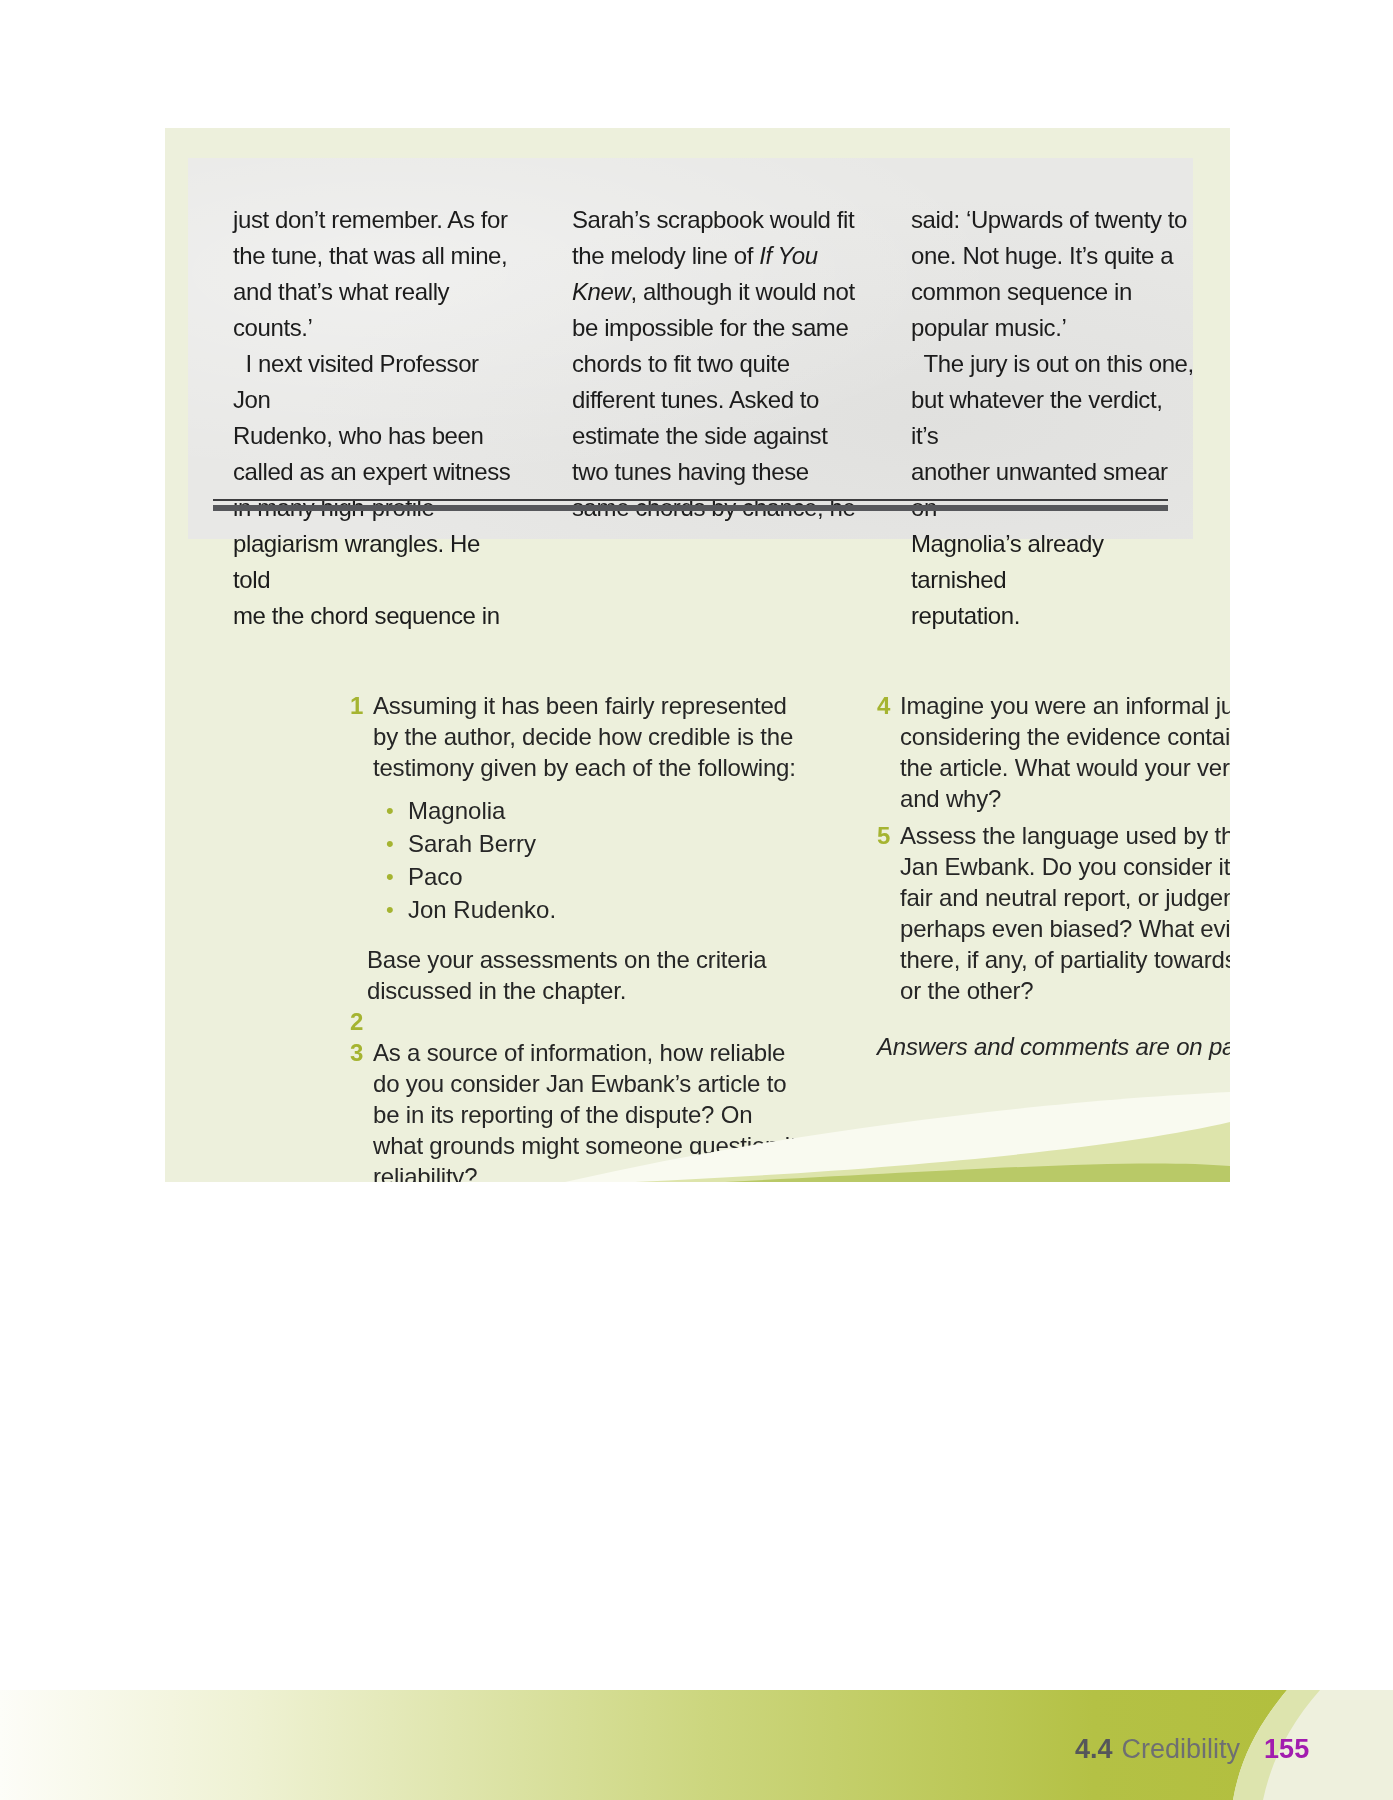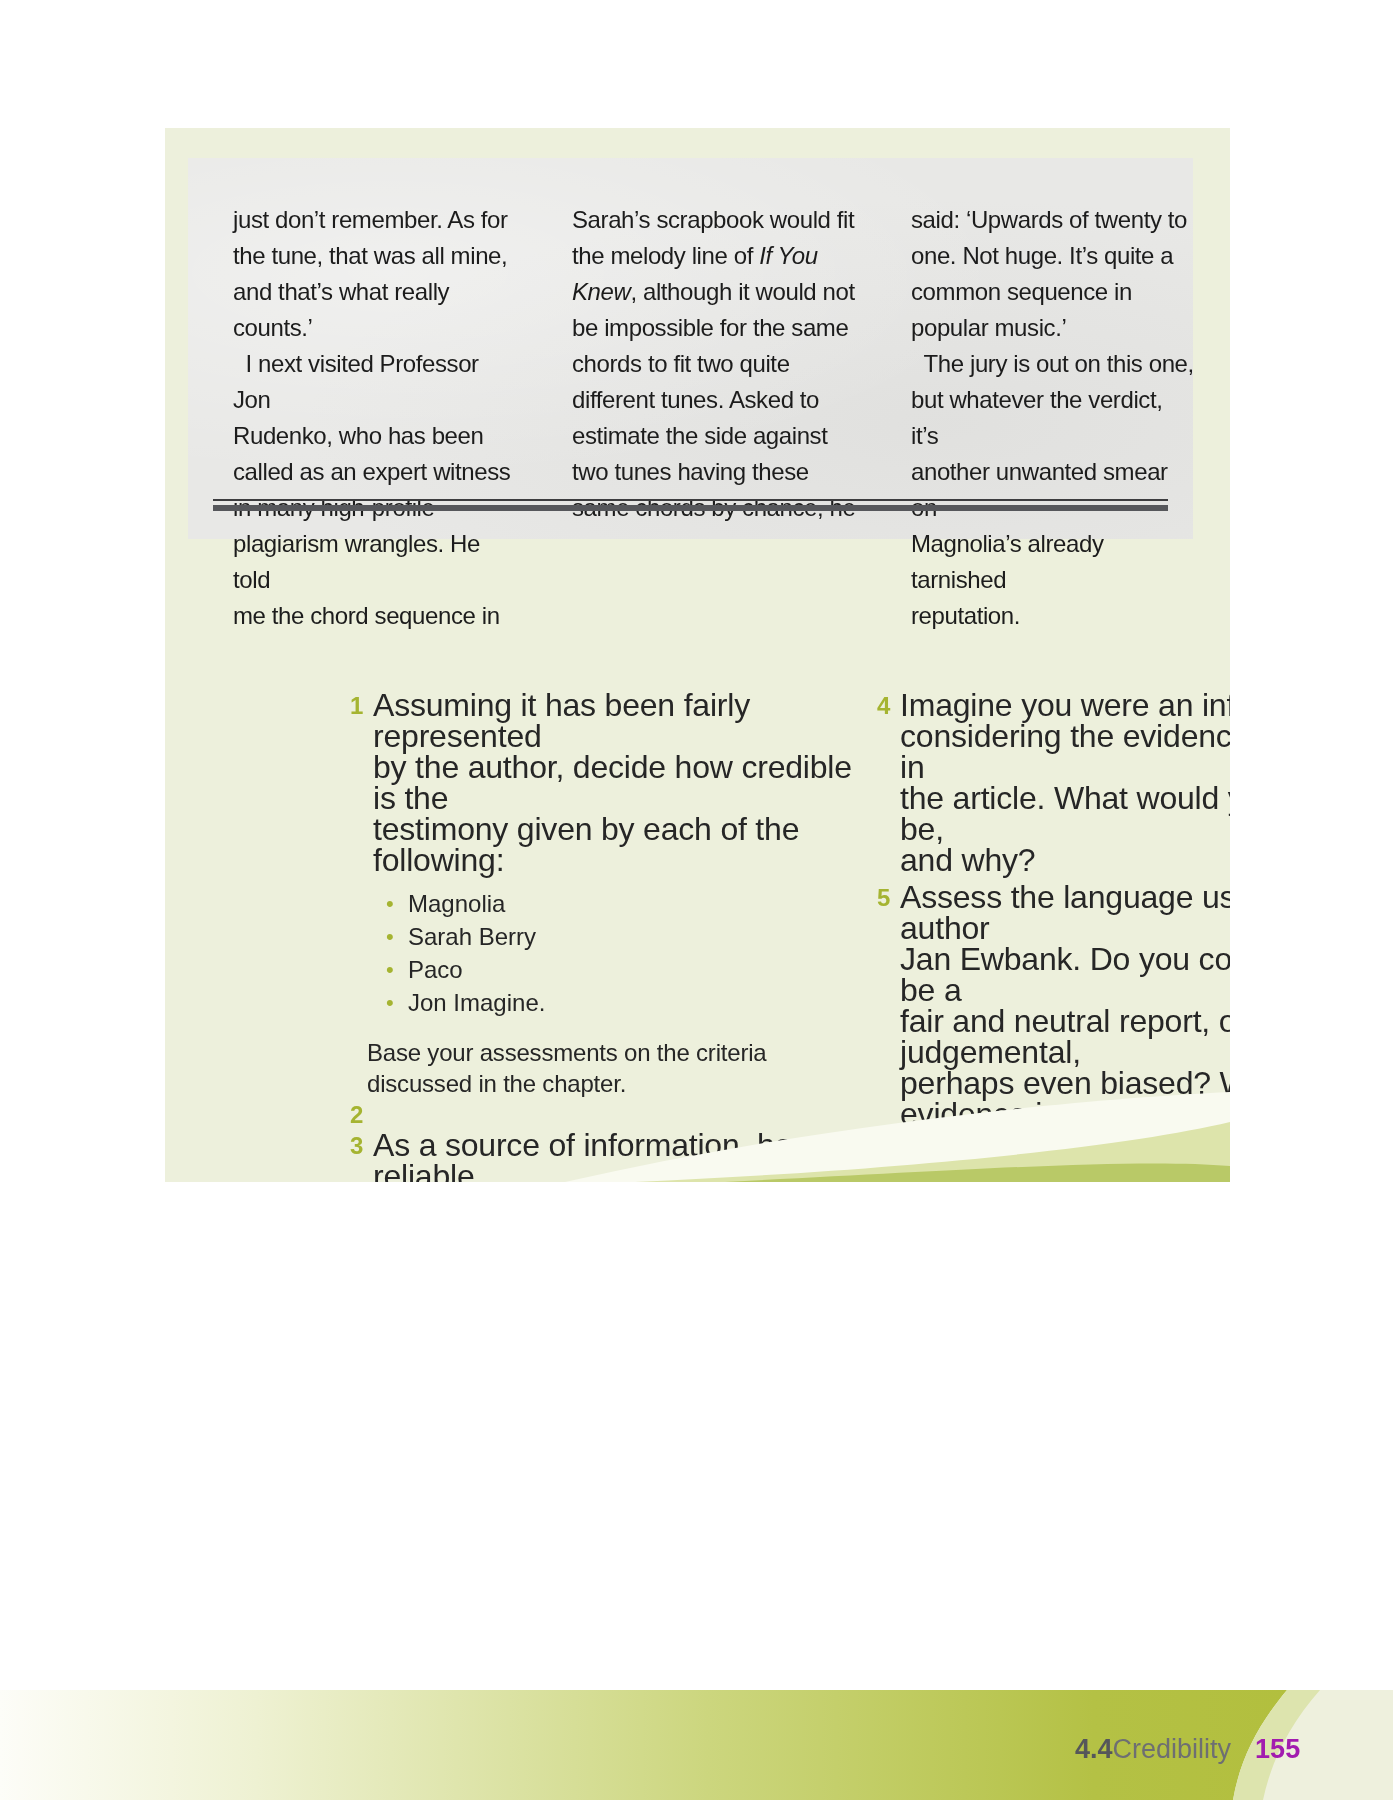--- a/index.html
+++ b/index.html
@@ -37,21 +37,21 @@
     position:absolute;left:165px;top:562px;width:1065px;display:flex;
   }
   .qcol-left{width:527px;padding-left:20px;flex:0 0 auto;}
   .qcol-right{flex:1 1 auto;}
   .q{display:flex;align-items:flex-start;}
   .qnum{
     flex:0 0 23px;width:23px;font-weight:bold;color:#a5b431;
     font-size:24px;line-height:31px;
   }
   .qtext{
-    font-size:32px;line-height:31px;color:#262626;
+    font-size:24px;line-height:31px;color:#262626;
     white-space:pre-wrap;letter-spacing:-0.2px;
   }
   .bullets{margin:11px 0 18px 36px;}
   .bullet-row{display:flex;line-height:33px;font-size:24px;color:#262626;}
   .dot{flex:0 0 22px;width:22px;color:#a5b431;font-size:22px;}
   .qnote{
     margin-left:17px;font-size:24px;line-height:31px;color:#262626;
     white-space:pre-wrap;letter-spacing:-0.2px;
   }
   .q5{margin-top:6px;}
@@ -65,21 +65,21 @@
   .footer{
     position:absolute;left:0;top:1690px;width:1393px;height:110px;
     background:#eef0dd;
   }
   .footer svg{position:absolute;left:0;top:0;}
   .footer-text{
     position:absolute;left:1075px;top:46px;display:flex;align-items:center;
     font-size:27px;line-height:27px;
   }
   .f-section{font-weight:bold;color:#55565a;}
-  .f-title{color:#6e6f72;}
+  .f-title{color:#6e6f72;margin-left:9px;}
   .f-page{font-weight:bold;color:#a21caf;margin-left:24px;}
 </style>
 </head>
 <body>
 
 <div class="content-box">
 
   <div class="article-box">
     <div class="article-cols">
       <div class="acol"><span>just don’t remember. As for
@@ -135,21 +135,21 @@
         <div class="bullet-row">
           <span class="dot">•</span>
           <span>Sarah Berry</span>
         </div>
         <div class="bullet-row">
           <span class="dot">•</span>
           <span>Paco</span>
         </div>
         <div class="bullet-row">
           <span class="dot">•</span>
-          <span>Jon Imagine.</span>
+          <span>Jon Rudenko.</span>
         </div>
       </div>
 
       <div class="qnote">Base your assessments on the criteria
 discussed in the chapter.</div>
 
       <div class="q">
         <div class="qnum">2</div>
       </div>
 

